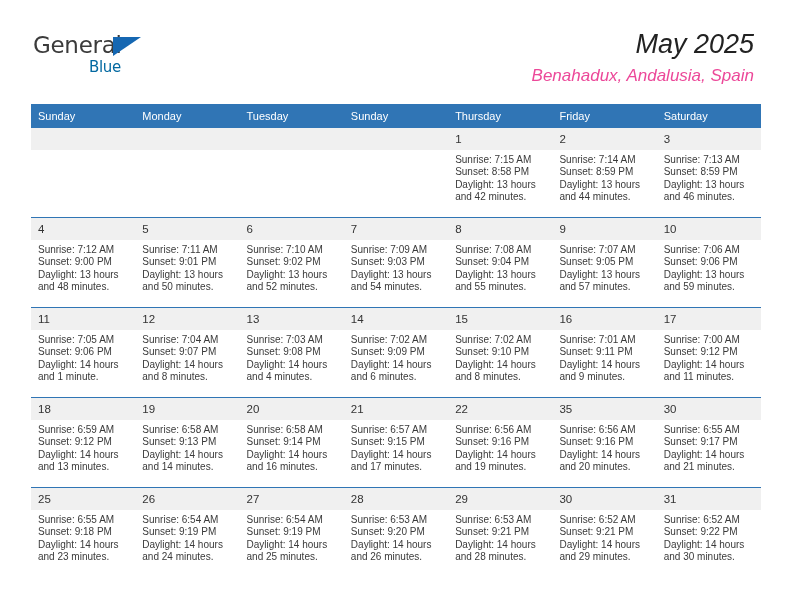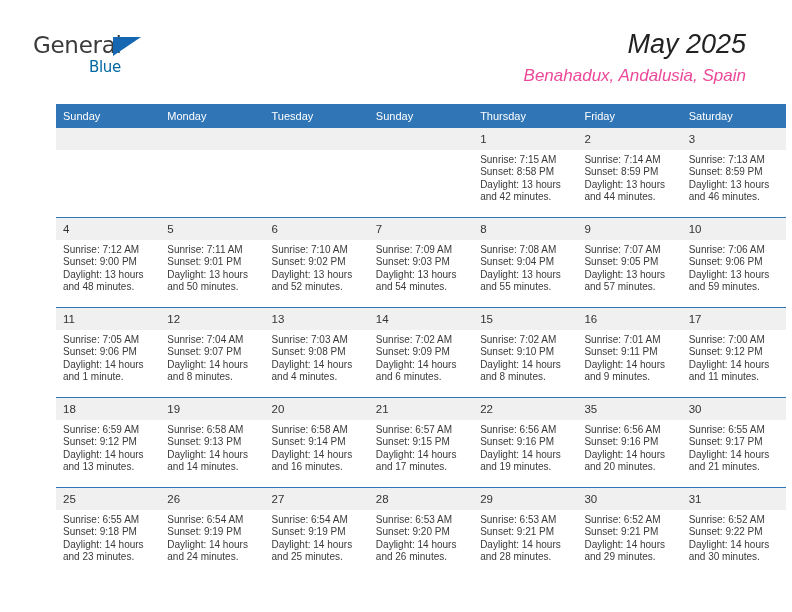--- a/index.html
+++ b/index.html
@@ -20,21 +20,21 @@
     width: 792px;
     height: 612px;
     box-sizing: border-box;
   }
 
   
   .header {
     position: absolute;
     left: 31px;
     top: 28px;
-    right: 46px;
+    right: 38px;
     height: 70px;
   }
 
   .brand {
     position: absolute;
     left: 0;
     top: 4px;
     width: 220px;
     height: 58px;
   }
@@ -94,21 +94,20 @@
   }
 
   
   .calendar {
     position: absolute;
     left: 31px;
     top: 104px;
     width: 730px;
     border-collapse: collapse;
     table-layout: fixed;
-    margin-left: 25px;
   }
 
   .calendar th {
     background: #3075b5;
     color: #ffffff;
     font-size: 11px;
     font-weight: 400;
     text-align: left;
     padding: 5px 0 6px 7px;
     height: 13px;

